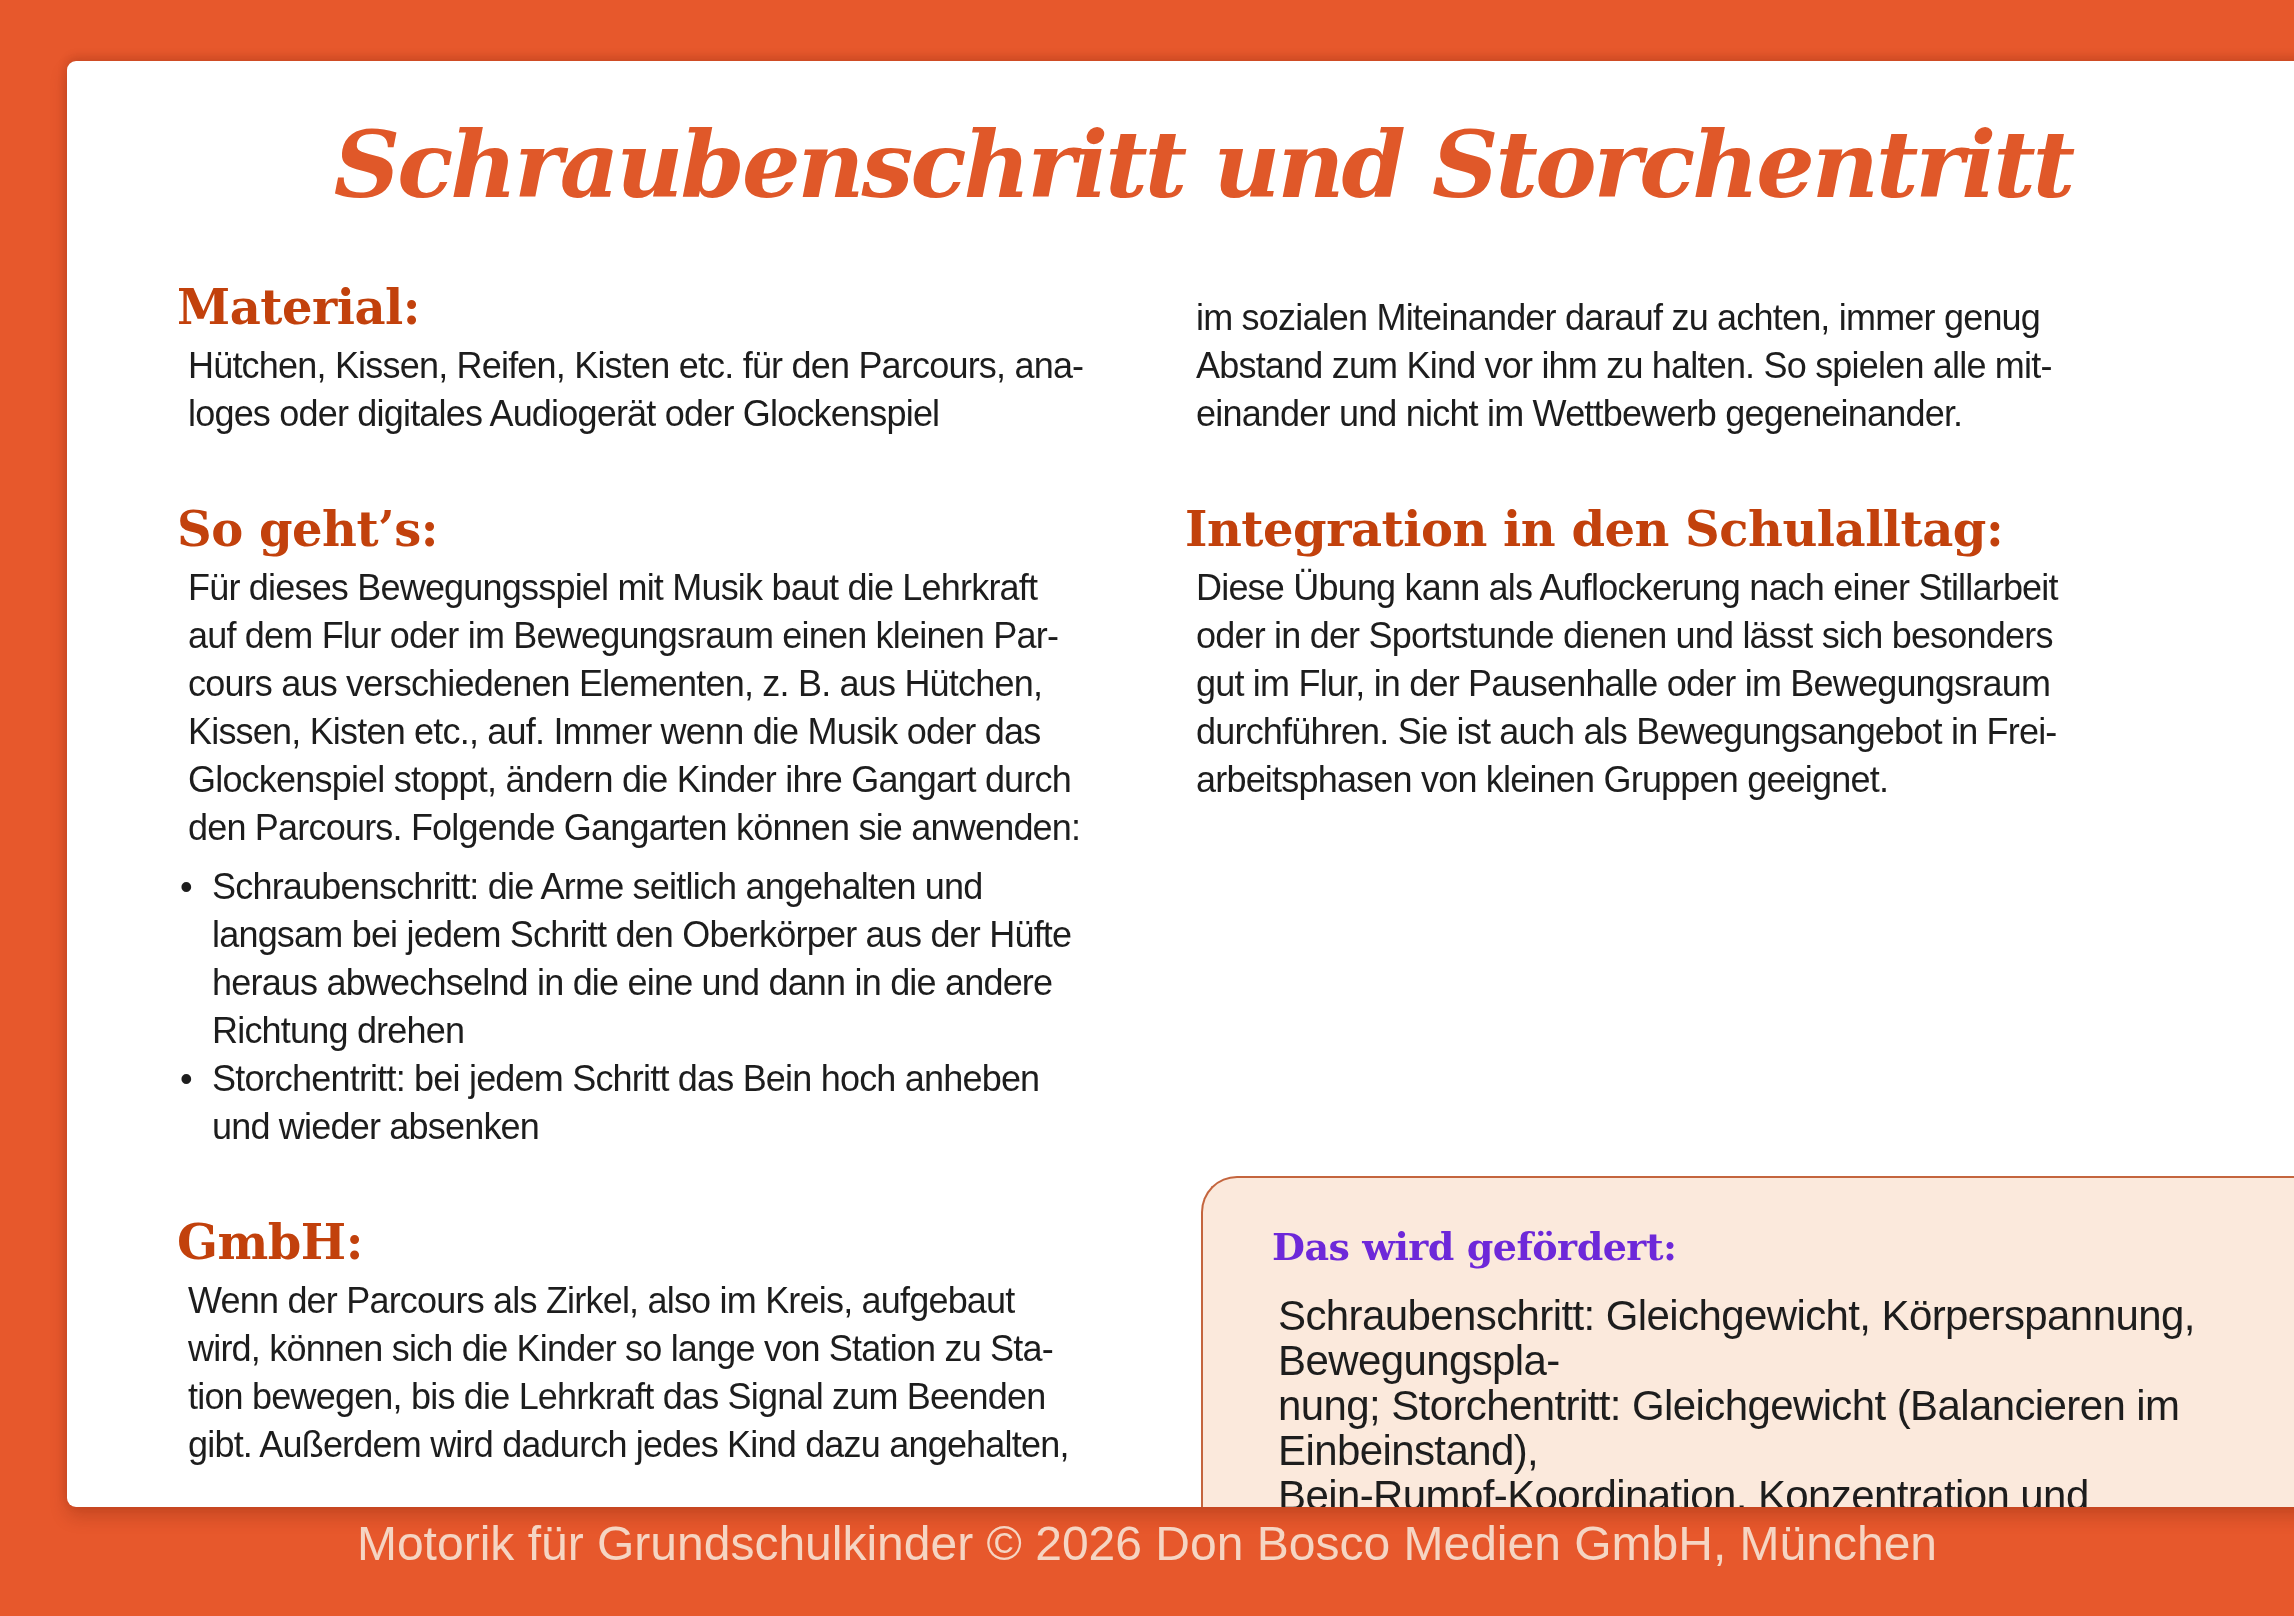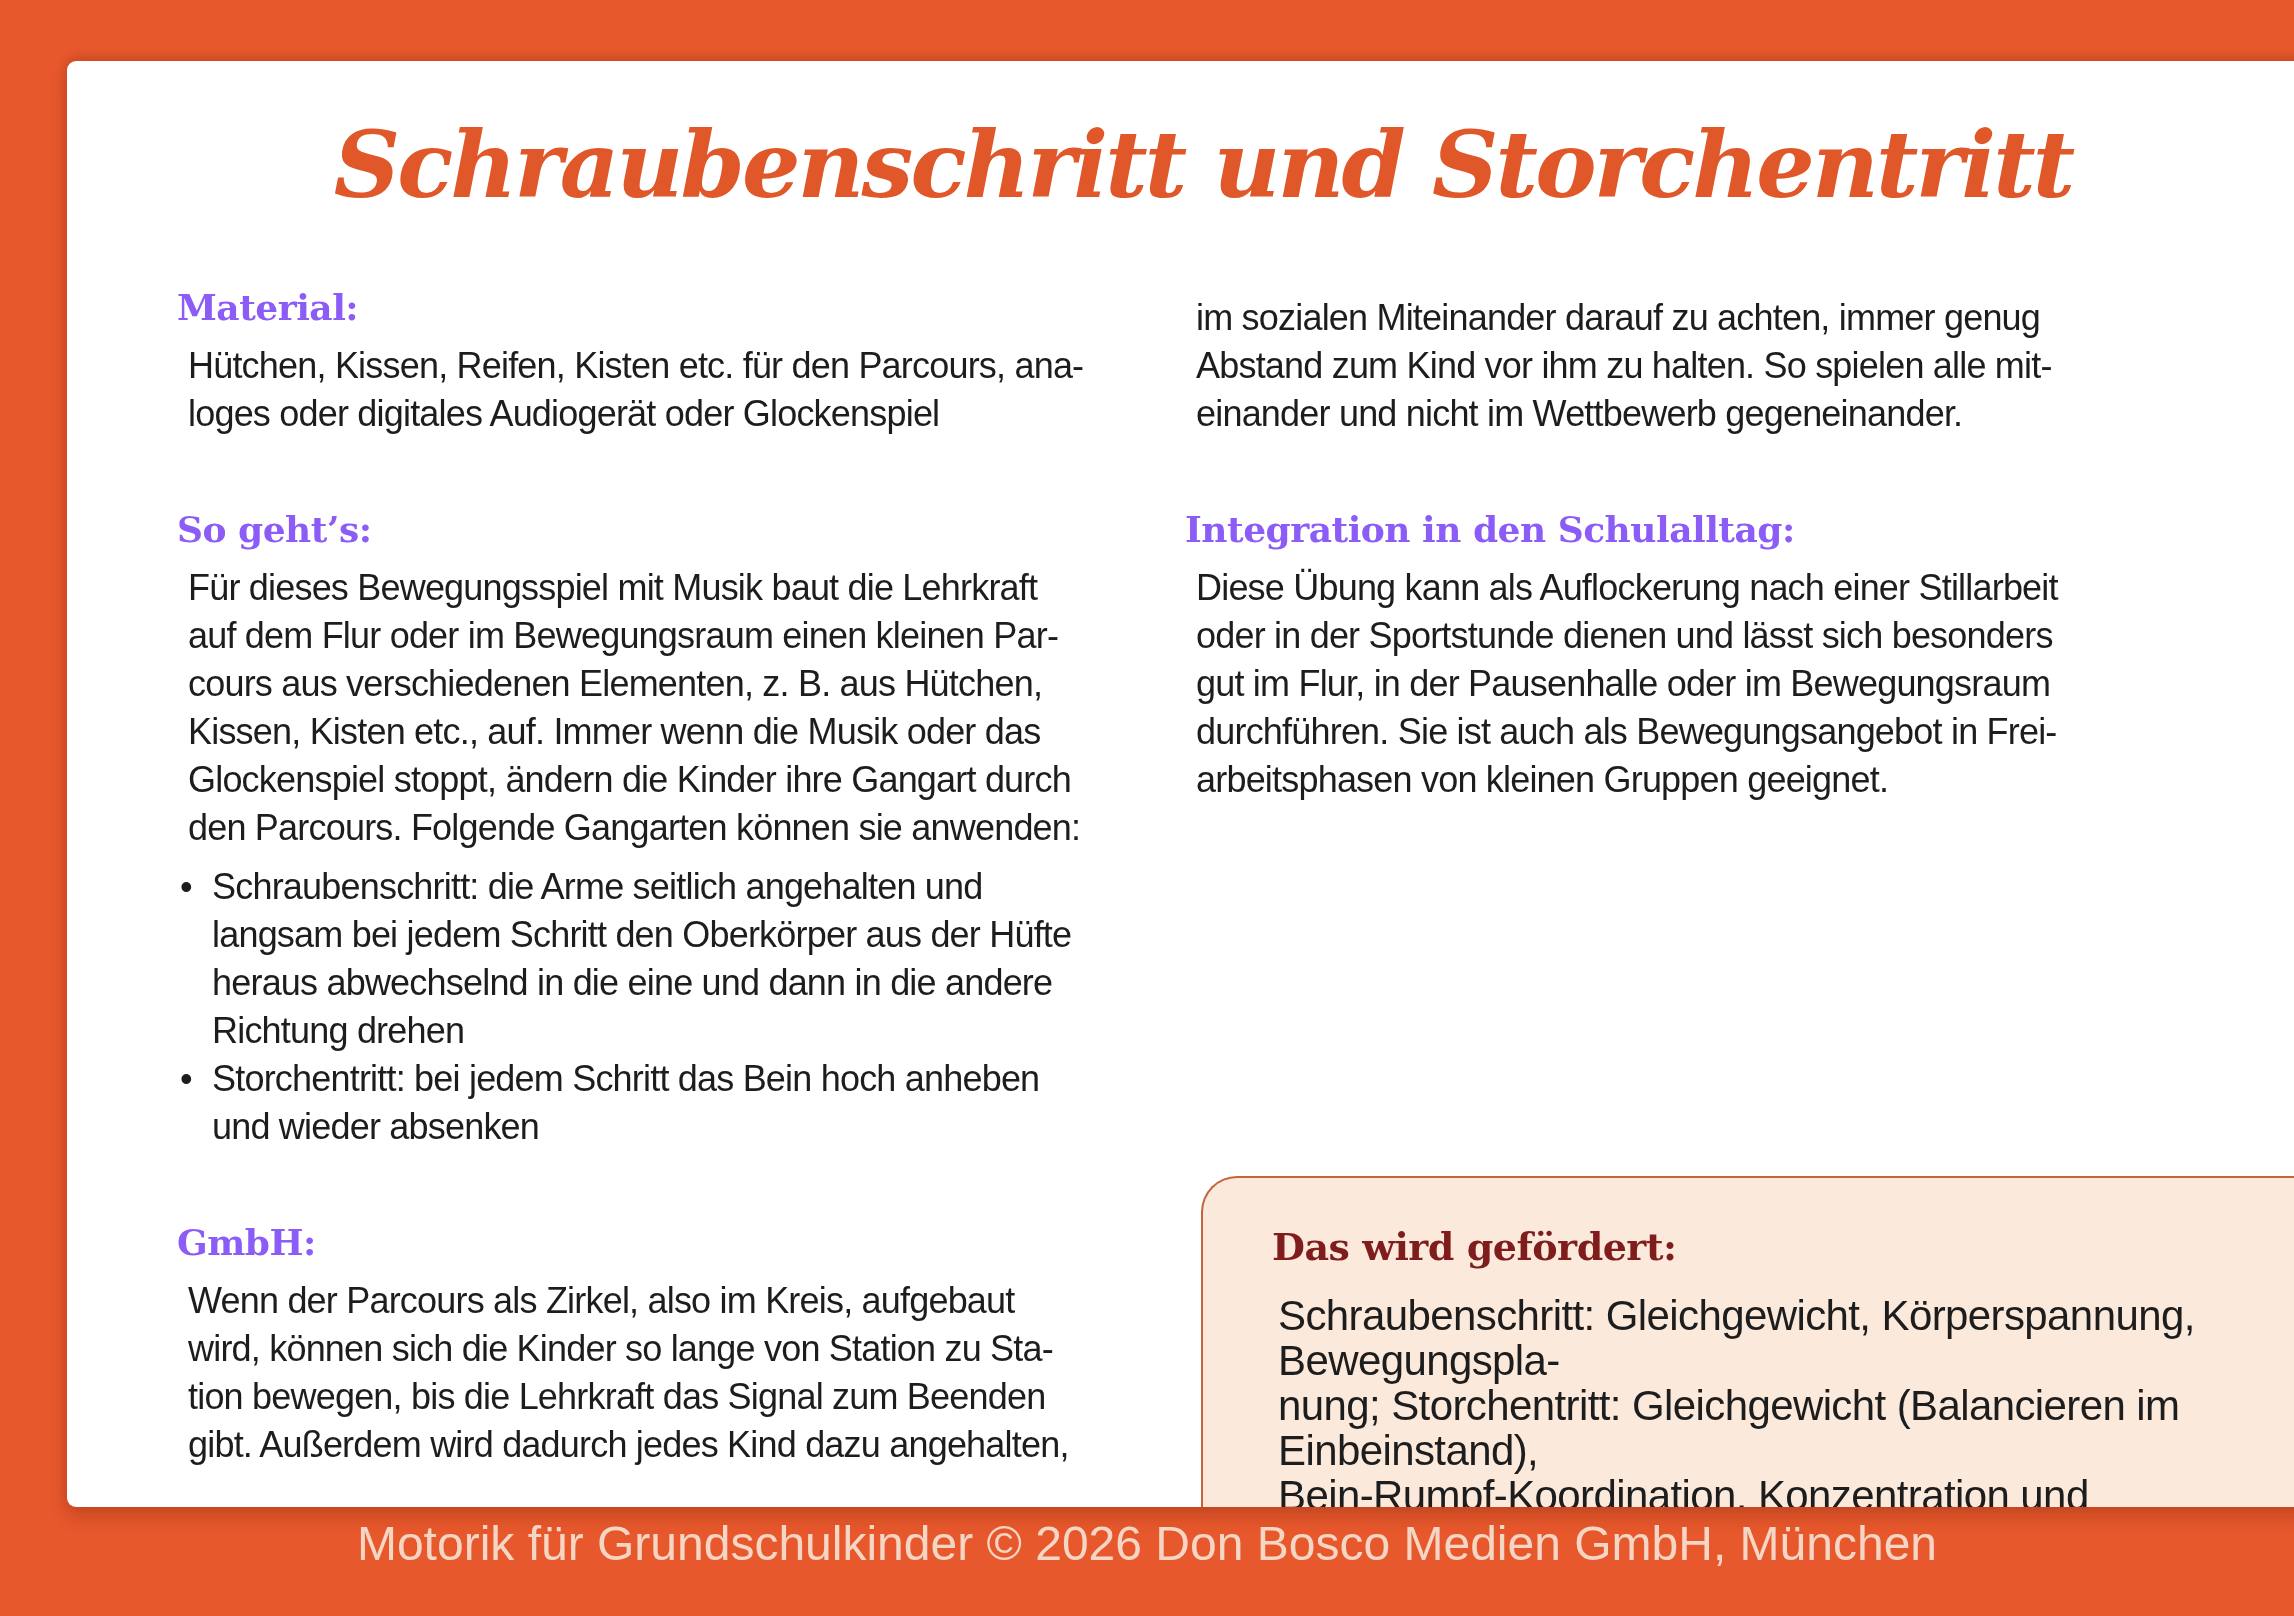--- a/index.html
+++ b/index.html
@@ -36,22 +36,22 @@
   }
   .col{
     position:absolute;top:222px;width:975px;
     font-size:36px;line-height:48px;letter-spacing:-0.8px;
   }
   .col-left{left:110px;}
   .col-right{left:1118px;}
   .col p{margin:11px;white-space:pre-line;}
   .col h2{
     font-family:"DejaVu Serif",serif;
-    font-size:36px;line-height:48px;font-weight:700;
-    letter-spacing:-0.5px;color:#8b5cf6;
+    font-size:48px;line-height:48px;font-weight:700;
+    letter-spacing:-0.5px;color:#c2410c;
     margin:67px 0 0 0;
   }
   .col section:first-child h2{margin-top:0;}
   ul.bullets{margin:0;padding:0 0 0 35px;list-style:none;}
   ul.bullets li{position:relative;white-space:pre-line;}
   ul.bullets li::before{
     content:"\2022";
     position:absolute;left:-32px;top:0;
   }
   .promo{
@@ -59,21 +59,21 @@
     background:var(--box_fill);
     border-top:2.9px solid var(--box_border);
     border-left:2.9px solid var(--box_border);
     border-radius:36px 0 44px 0;
     padding:46px 57px 0 69px;
     box-sizing:border-box;
   }
   .promo h2{
     font-family:"DejaVu Serif",serif;
     font-size:38px;line-height:46px;font-weight:700;
-    letter-spacing:-0.5px;color:#7f1d1d;
+    letter-spacing:-0.5px;color:#6d28d9;
     margin:0 0 23px 0;
   }
   .promo p{
     margin:6px;font-size:42px;line-height:45px;
     letter-spacing:-0.6px;white-space:pre-line;
   }
   .footer{
     position:absolute;left:0;right:0;top:1522px;
     text-align:center;
     font-size:48px;line-height:44px;

